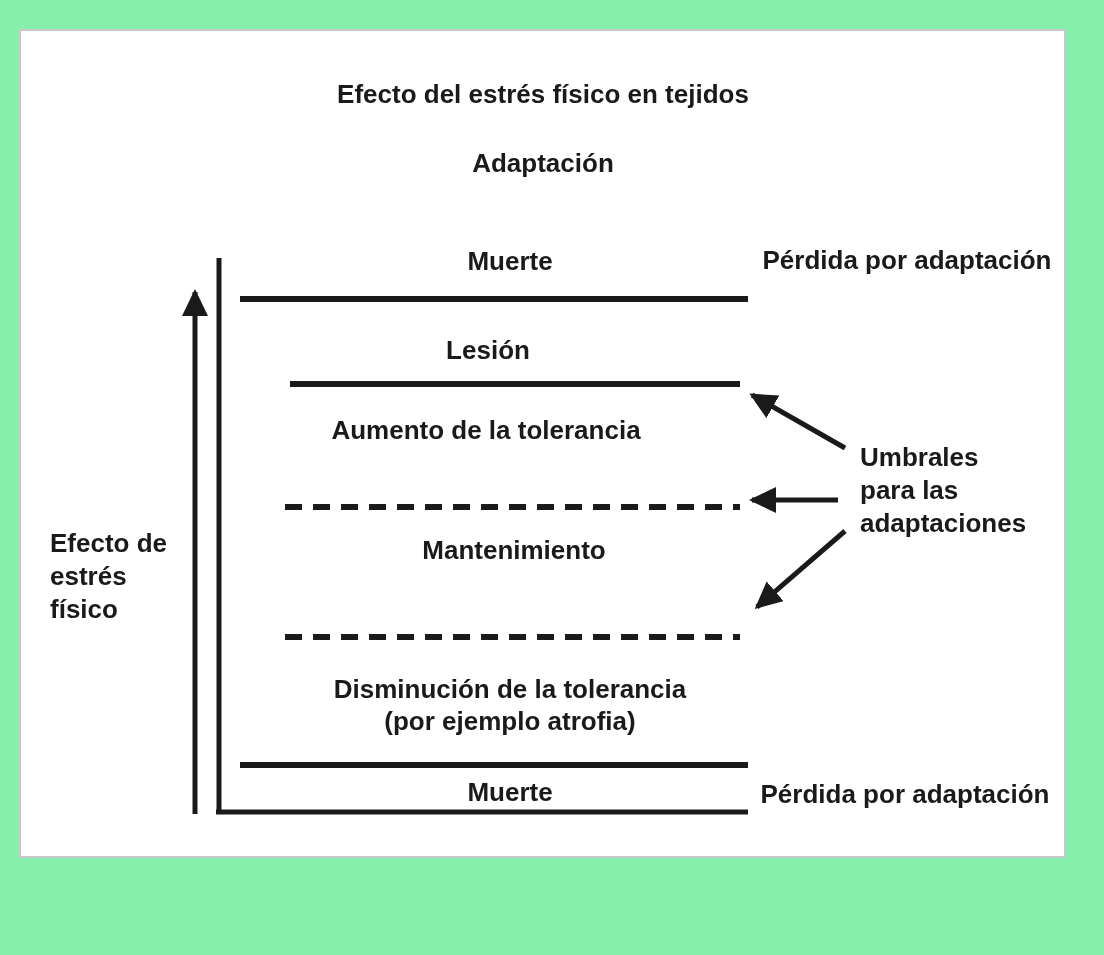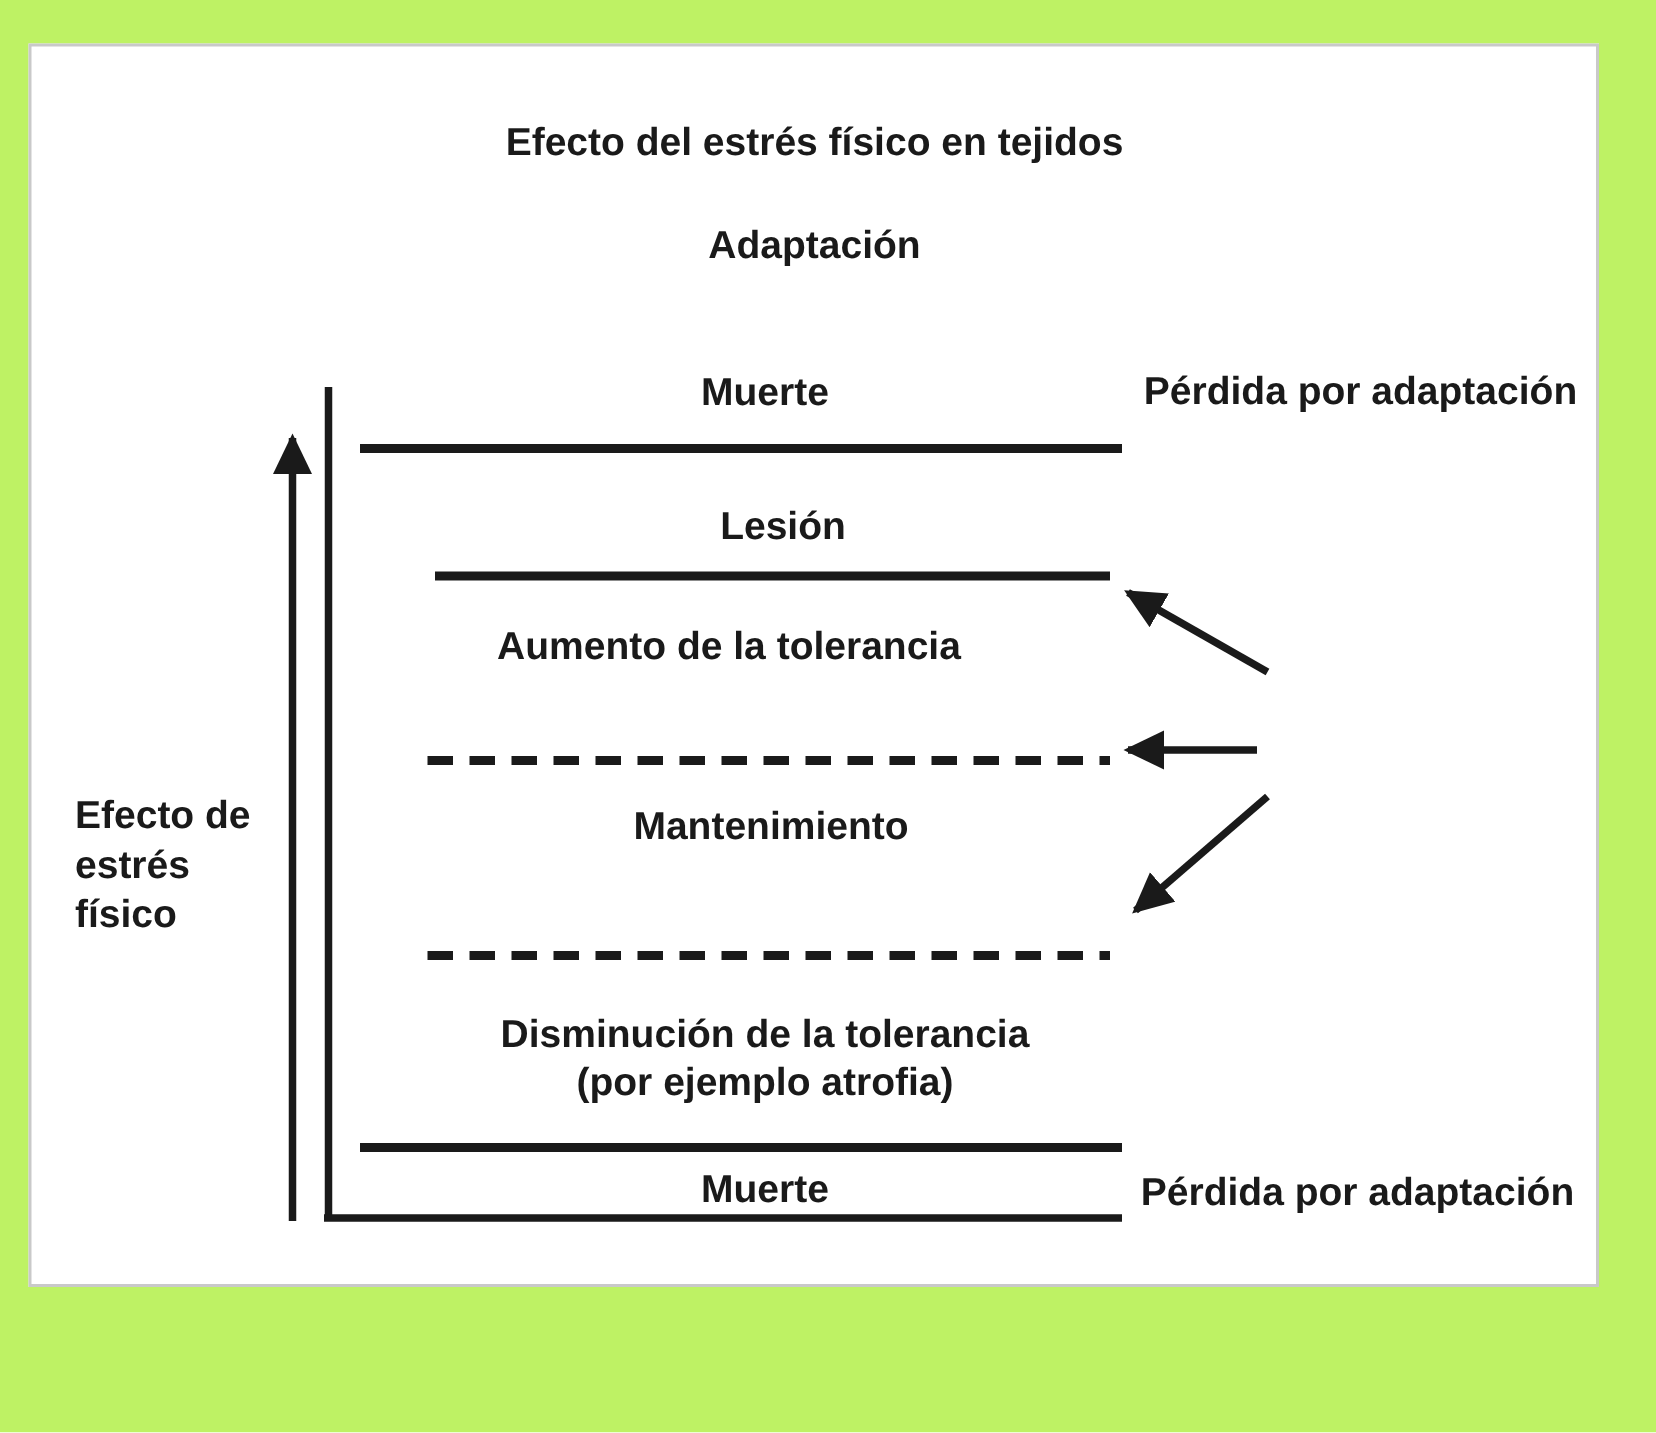--- a/index.html
+++ b/index.html
@@ -6,21 +6,21 @@
     margin: 0;
     padding: 0;
     background: #ffffff;
     width: 1104px;
     height: 955px;
   }
   .stage {
     position: relative;
     width: 1104px;
     height: 955px;
-    background: #bef264;
+    background: #86efac;
     overflow: hidden;
     font-family: "Liberation Sans", sans-serif;
   }
   .figure-border {
     position: absolute;
     left: 19px;
     top: 29px;
     width: 1047px;
     height: 829px;
     border: 2px solid #c9c9c9;
@@ -91,29 +91,34 @@
     <line x1="845" y1="448" x2="752" y2="395" stroke="#1a1a1a" stroke-width="5" marker-end="url(#ah)"></line>
     <line x1="838" y1="500" x2="752" y2="500" stroke="#1a1a1a" stroke-width="5" marker-end="url(#ah)"></line>
     <line x1="845" y1="531" x2="757" y2="607" stroke="#1a1a1a" stroke-width="5" marker-end="url(#ah)"></line>
   </svg>
 
   <div class="lbl ctr" style="left:543px; top:94px;">Efecto del estrés físico en tejidos</div>
   <div class="lbl ctr" style="left:543px; top:163px;">Adaptación</div>
 
   <div class="lbl ctr" style="left:510px; top:261px;">Muerte</div>
   <div class="lbl ctr" style="left:907px; top:260px;">Pérdida por adaptación</div>
-  <div class="lbl ctr" style="left:522px; top:350px;">Lesión</div>
+  <div class="lbl ctr" style="left:488px; top:350px;">Lesión</div>
   <div class="lbl ctr" style="left:486px; top:430px;">Aumento de la tolerancia</div>
   <div class="lbl ctr" style="left:514px; top:550px;">Mantenimiento</div>
   <div class="lbl ctr" style="left:510px; top:721px;">(por ejemplo atrofia)</div>
   <div class="lbl ctr" style="left:510px; top:689px;">Disminución de la tolerancia</div>
   <div class="lbl ctr" style="left:510px; top:792px;">Muerte</div>
   <div class="lbl ctr" style="left:905px; top:794px;">Pérdida por adaptación</div>
 
   <div class="lbl multiline" style="left:50px; top:527px;">
     <div>Efecto de</div>
     <div>estrés</div>
     <div>físico</div>
   </div>
 
+  <div class="lbl multiline" style="left:860px; top:441px;">
+    <div>Umbrales</div>
+    <div>para las</div>
+    <div>adaptaciones</div>
+  </div>
 
 
 </div>
 
 </body></html>

